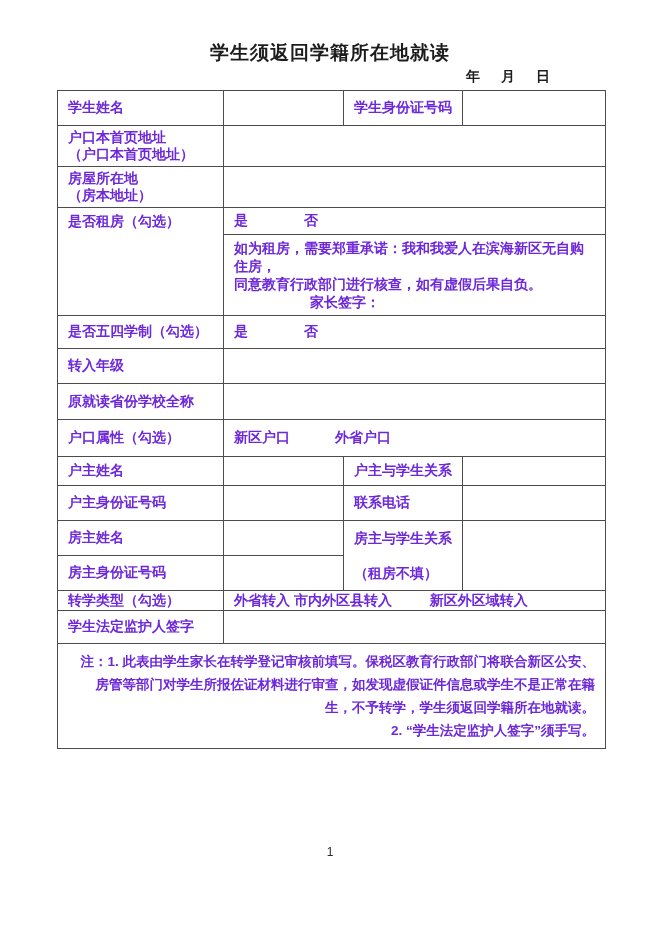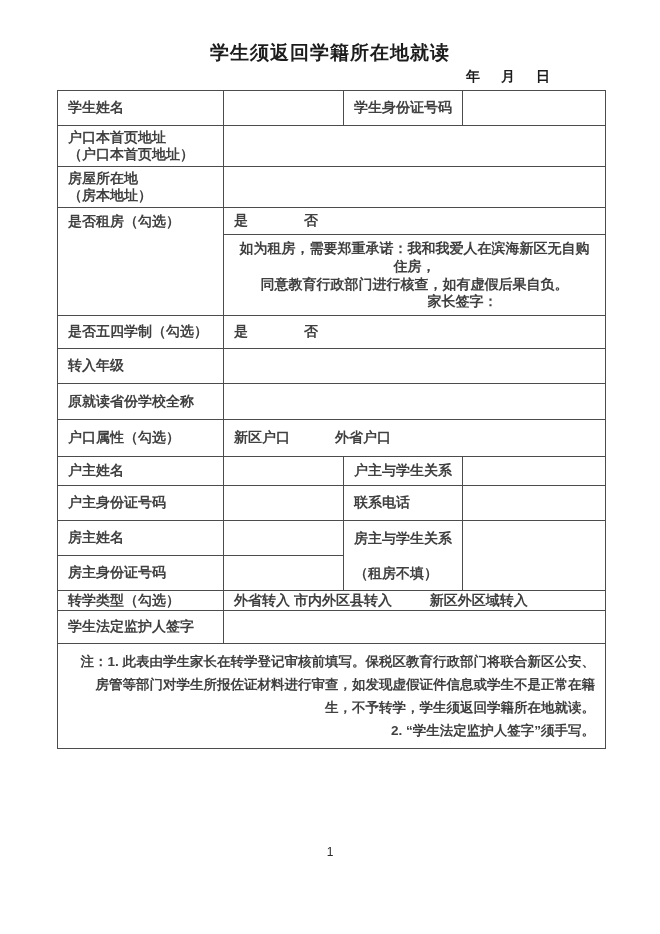--- a/index.html
+++ b/index.html
@@ -30,41 +30,40 @@
     position: absolute;
     top: 90px; left: 57px;
     width: 548px;
     border-collapse: collapse;
     table-layout: fixed;
   }
   td {
     border: 1px solid #4c4c4c;
     font-size: 14px;
     font-weight: 600;
-    color: #404040;
+    color: #6d28d9;
     padding: 0 10px;
     vertical-align: middle;
     overflow: hidden;
     white-space: nowrap;
   }
   td.label-top { vertical-align: top; padding-top: 5px; }
   td.two-line { line-height: 17px; padding-top: 3px; padding-bottom: 3px; white-space: normal; }
   .opt { display: inline-block; }
   .gap-52 { margin-right: 52px; }
   .gap-41 { margin-right: 41px; }
   .gap-28 { }
   .gap-34 { margin-right: 34px; }
   td.promise-cell {
     line-height: 18px;
     padding: 4px 10px;
     vertical-align: top;
     white-space: normal;
-    text-align: center;
-  }
-  .sig-line { margin-left: 96px; font-family: Liberation Mono, monospace; }
+  }
+  .sig-line { margin-left: 76px; }
   td.spread-cell { vertical-align: top; padding-top: 8px; line-height: 18px; }
   .spread-cell div + div { margin-top: 17px; }
   td.note-cell {
     vertical-align: top;
     padding: 6px 10px;
     line-height: 23px;
     white-space: normal;
     font-size: 13.5px;
     text-align: right;
   }

